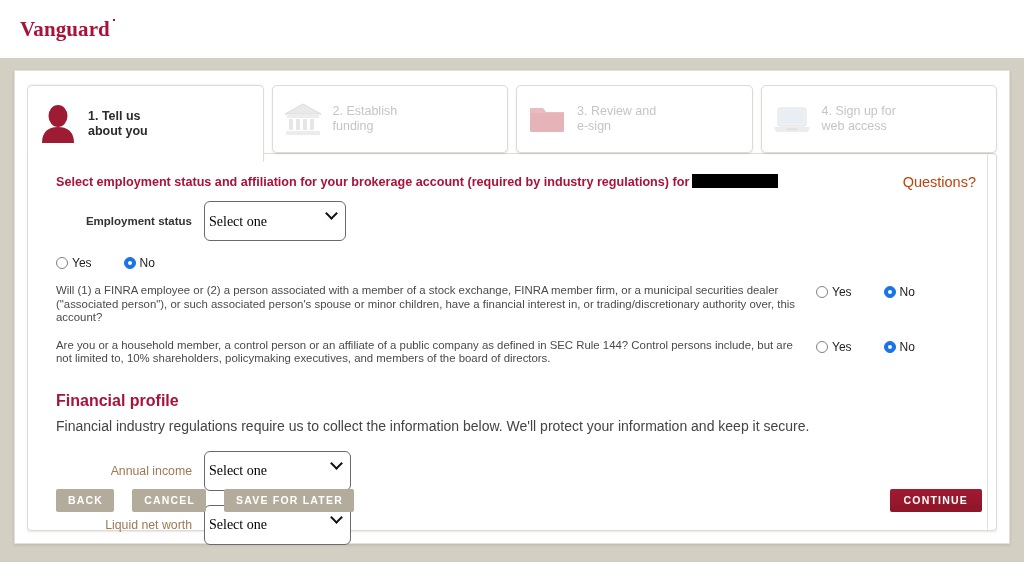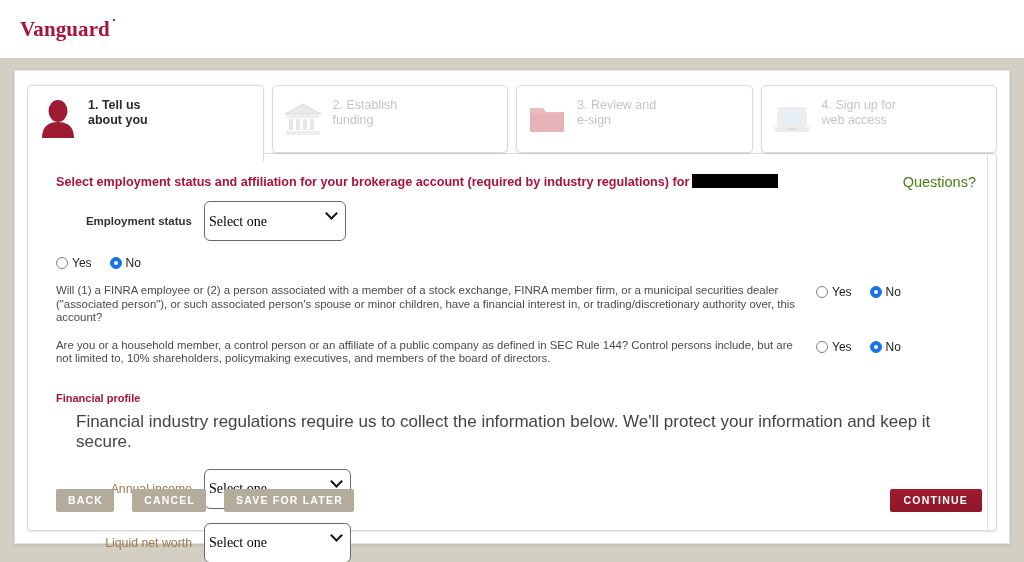--- a/index.html
+++ b/index.html
@@ -62,21 +62,22 @@
     align-items: stretch;
     position: relative;
     z-index: 3;
   }
   .step {
     flex: 1;
     background: #ffffff;
     border: 1px solid #dedbd4;
     border-radius: 5px;
     display: flex;
-    padding: 12px 8px 0 10px;
+    align-items: center;
+    padding: 0 8px 0 10px;
     box-shadow: 0 1px 2px rgba(0,0,0,0.10);
     cursor: pointer;
   }
   .step.active {
     border-bottom: 1px solid #ffffff;
     border-radius: 5px 5px 0 0;
     height: 77px;
     box-shadow: 0 -1px 2px rgba(0,0,0,0.06);
     margin-bottom: -9px;
     z-index: 5;
@@ -127,21 +128,21 @@
   }
   .redaction {
     display: inline-block;
     width: 86px; height: 14px;
     background: #000000;
     vertical-align: -2px;
     margin-left: 3px;
   }
   .questions {
     font-size: 14.5px;
-    color: #4d7c0f;
+    color: #c2410c;
     white-space: nowrap;
     padding-left: 18px;
     padding-right: 2px;
     cursor: pointer;
   }
   .q-divider {
     position: absolute;
     right: 8px; top: -14px;
     width: 1px; height: 392px;
     background: #e3e1db;
@@ -204,20 +205,21 @@
     line-height: 13.5px;
     color: #4a4a4a;
     padding-right: 20px;
     max-width: 760px;
   }
   .qa-radios {
     flex: 0 0 150px;
     display: flex;
     align-items: flex-start;
     padding-top: 1px;
+    gap: 14px;
   }
   .radio-opt {
     display: flex;
     align-items: center;
     font-size: 12px;
     color: #222222;
     margin-right: 18px;
     cursor: pointer;
   }
   .rbtn {
@@ -238,30 +240,29 @@
     content: "";
     position: absolute;
     left: 3px; top: 3px;
     width: 4px; height: 4px;
     border-radius: 50%;
     background: #ffffff;
   }
 
   
   .sec-title {
-    font-size: 11px;
+    font-size: 16px;
     font-weight: bold;
     color: #a9133a;
     margin-top: 26px;
   }
   .sec-sub {
-    font-size: 17px;
+    font-size: 14px;
     color: #444444;
     margin-top: 8px;
-    margin-left: 20px;
   }
 
   
   .footer {
     position: absolute;
     left: 0; right: 0; bottom: 18px;
     padding: 0 14px 0 28px;
     display: flex;
     align-items: center;
     justify-content: space-between;

